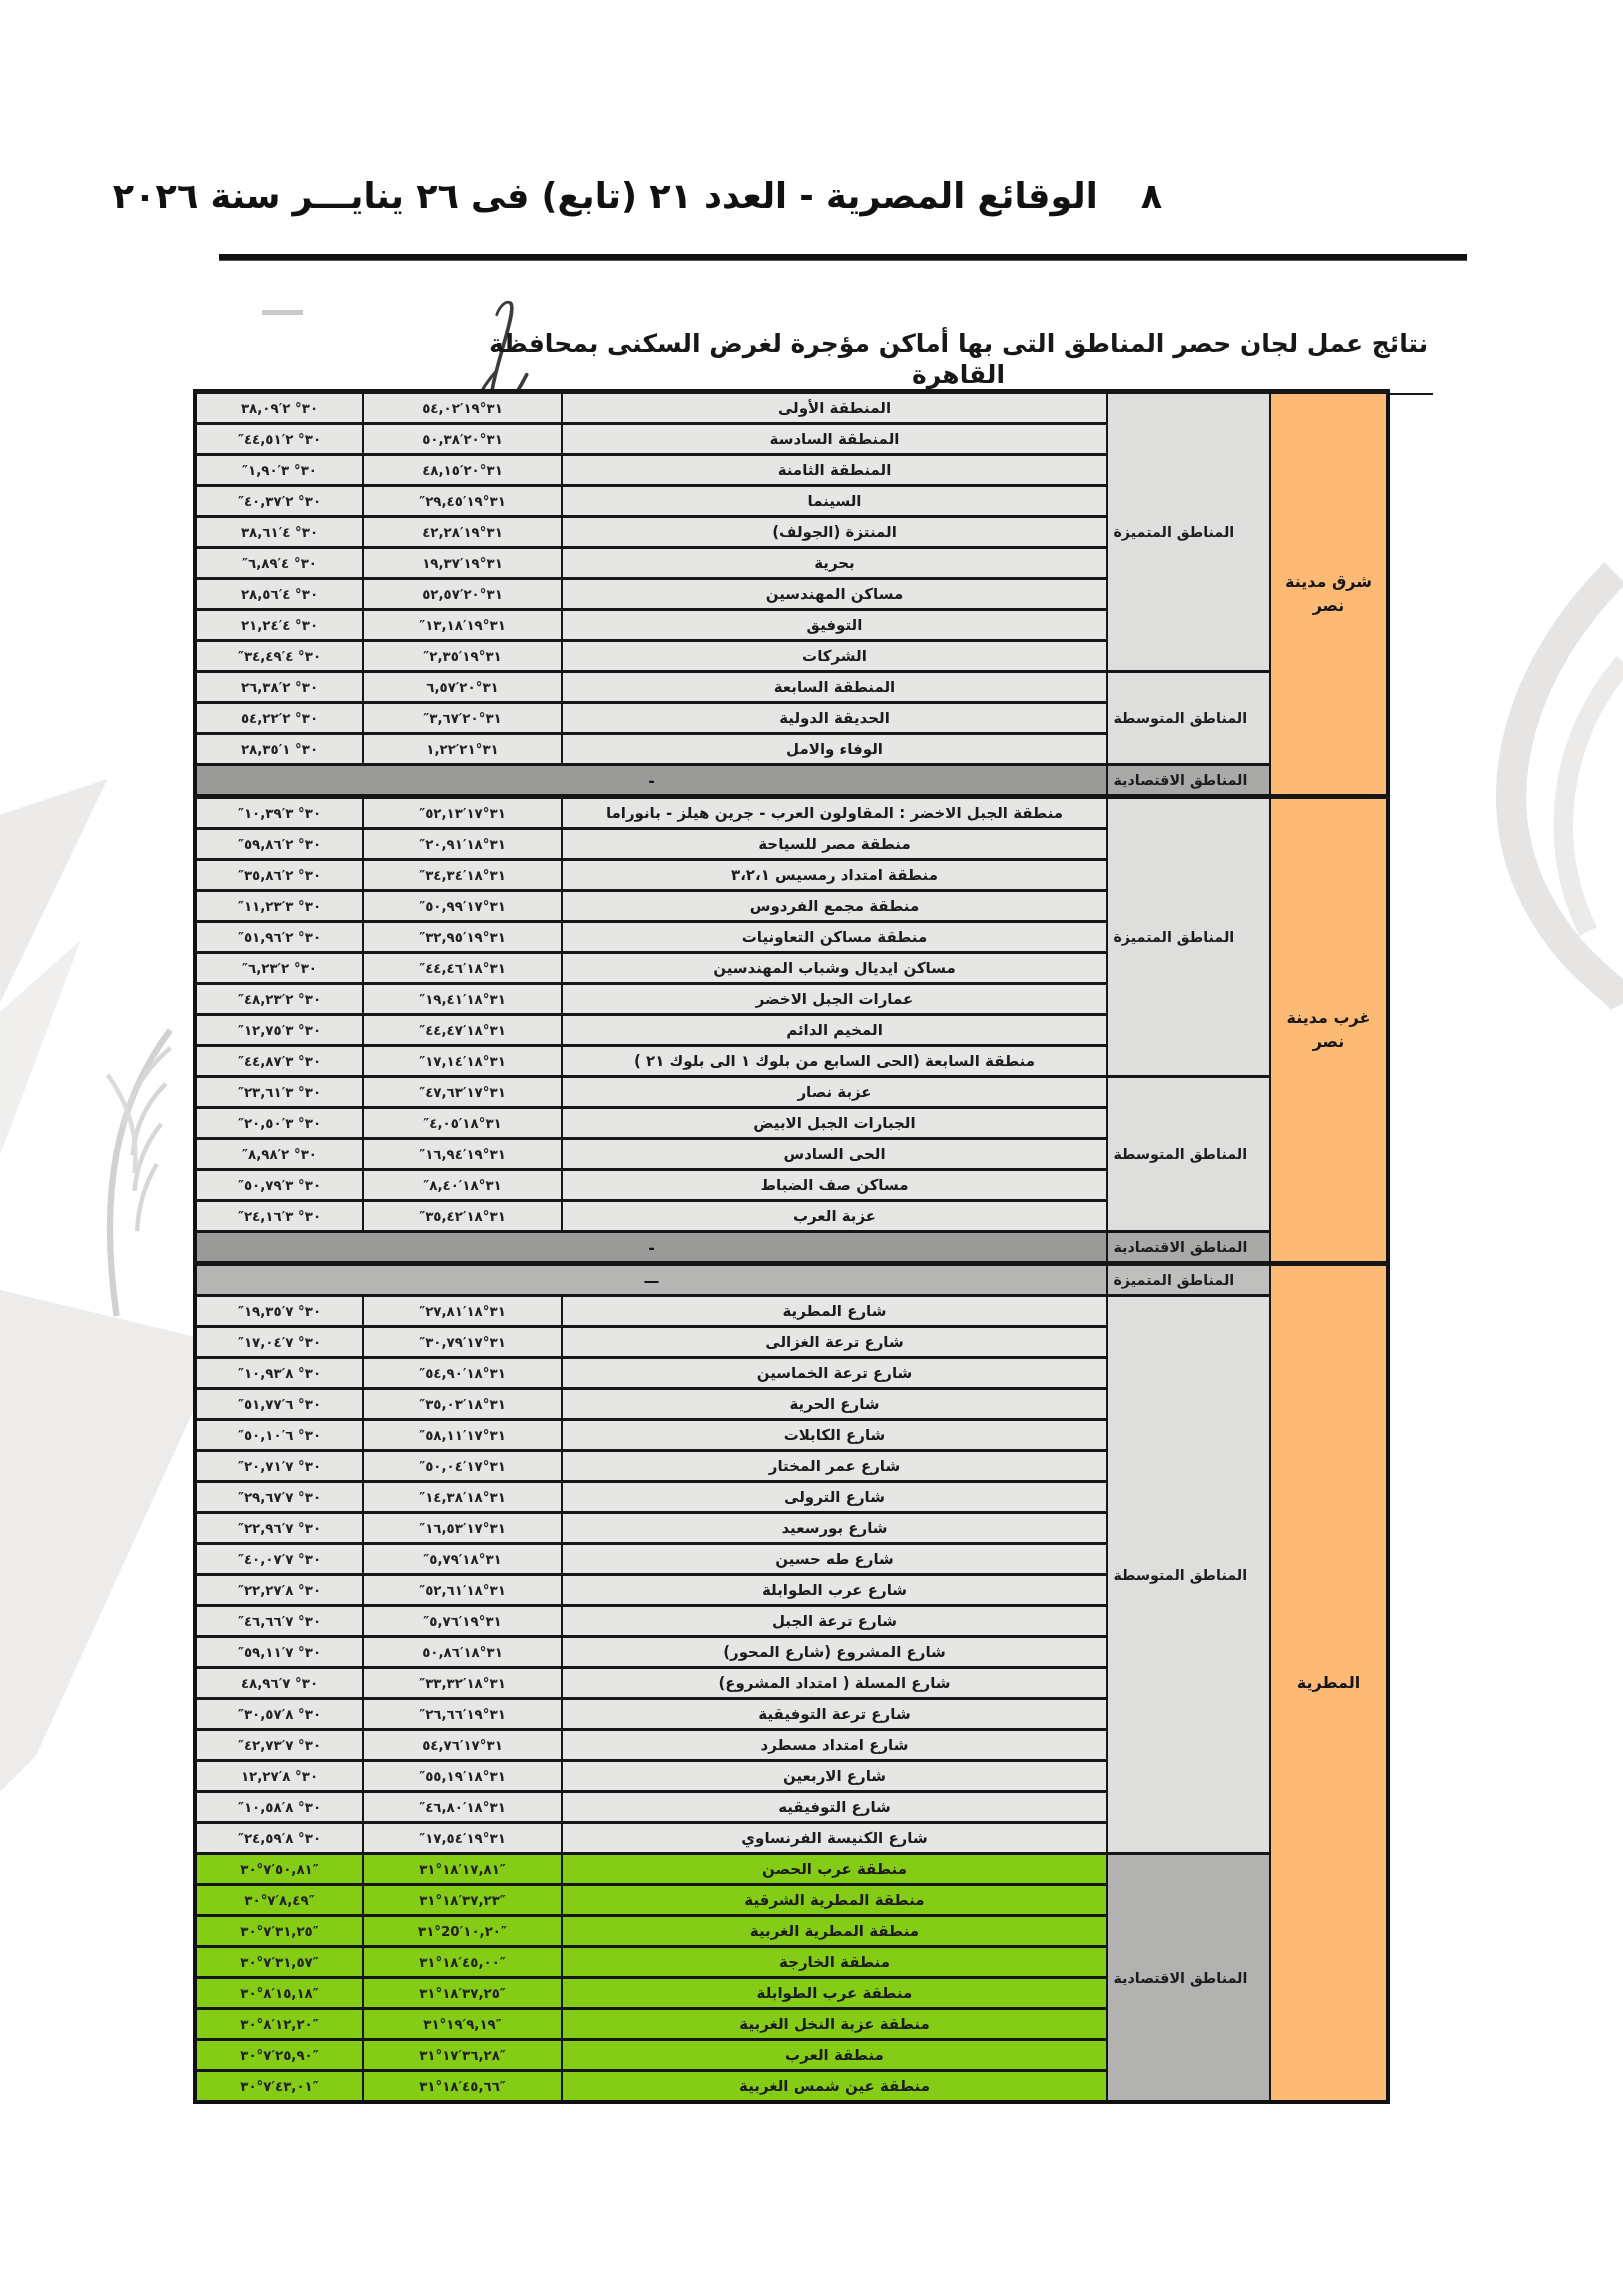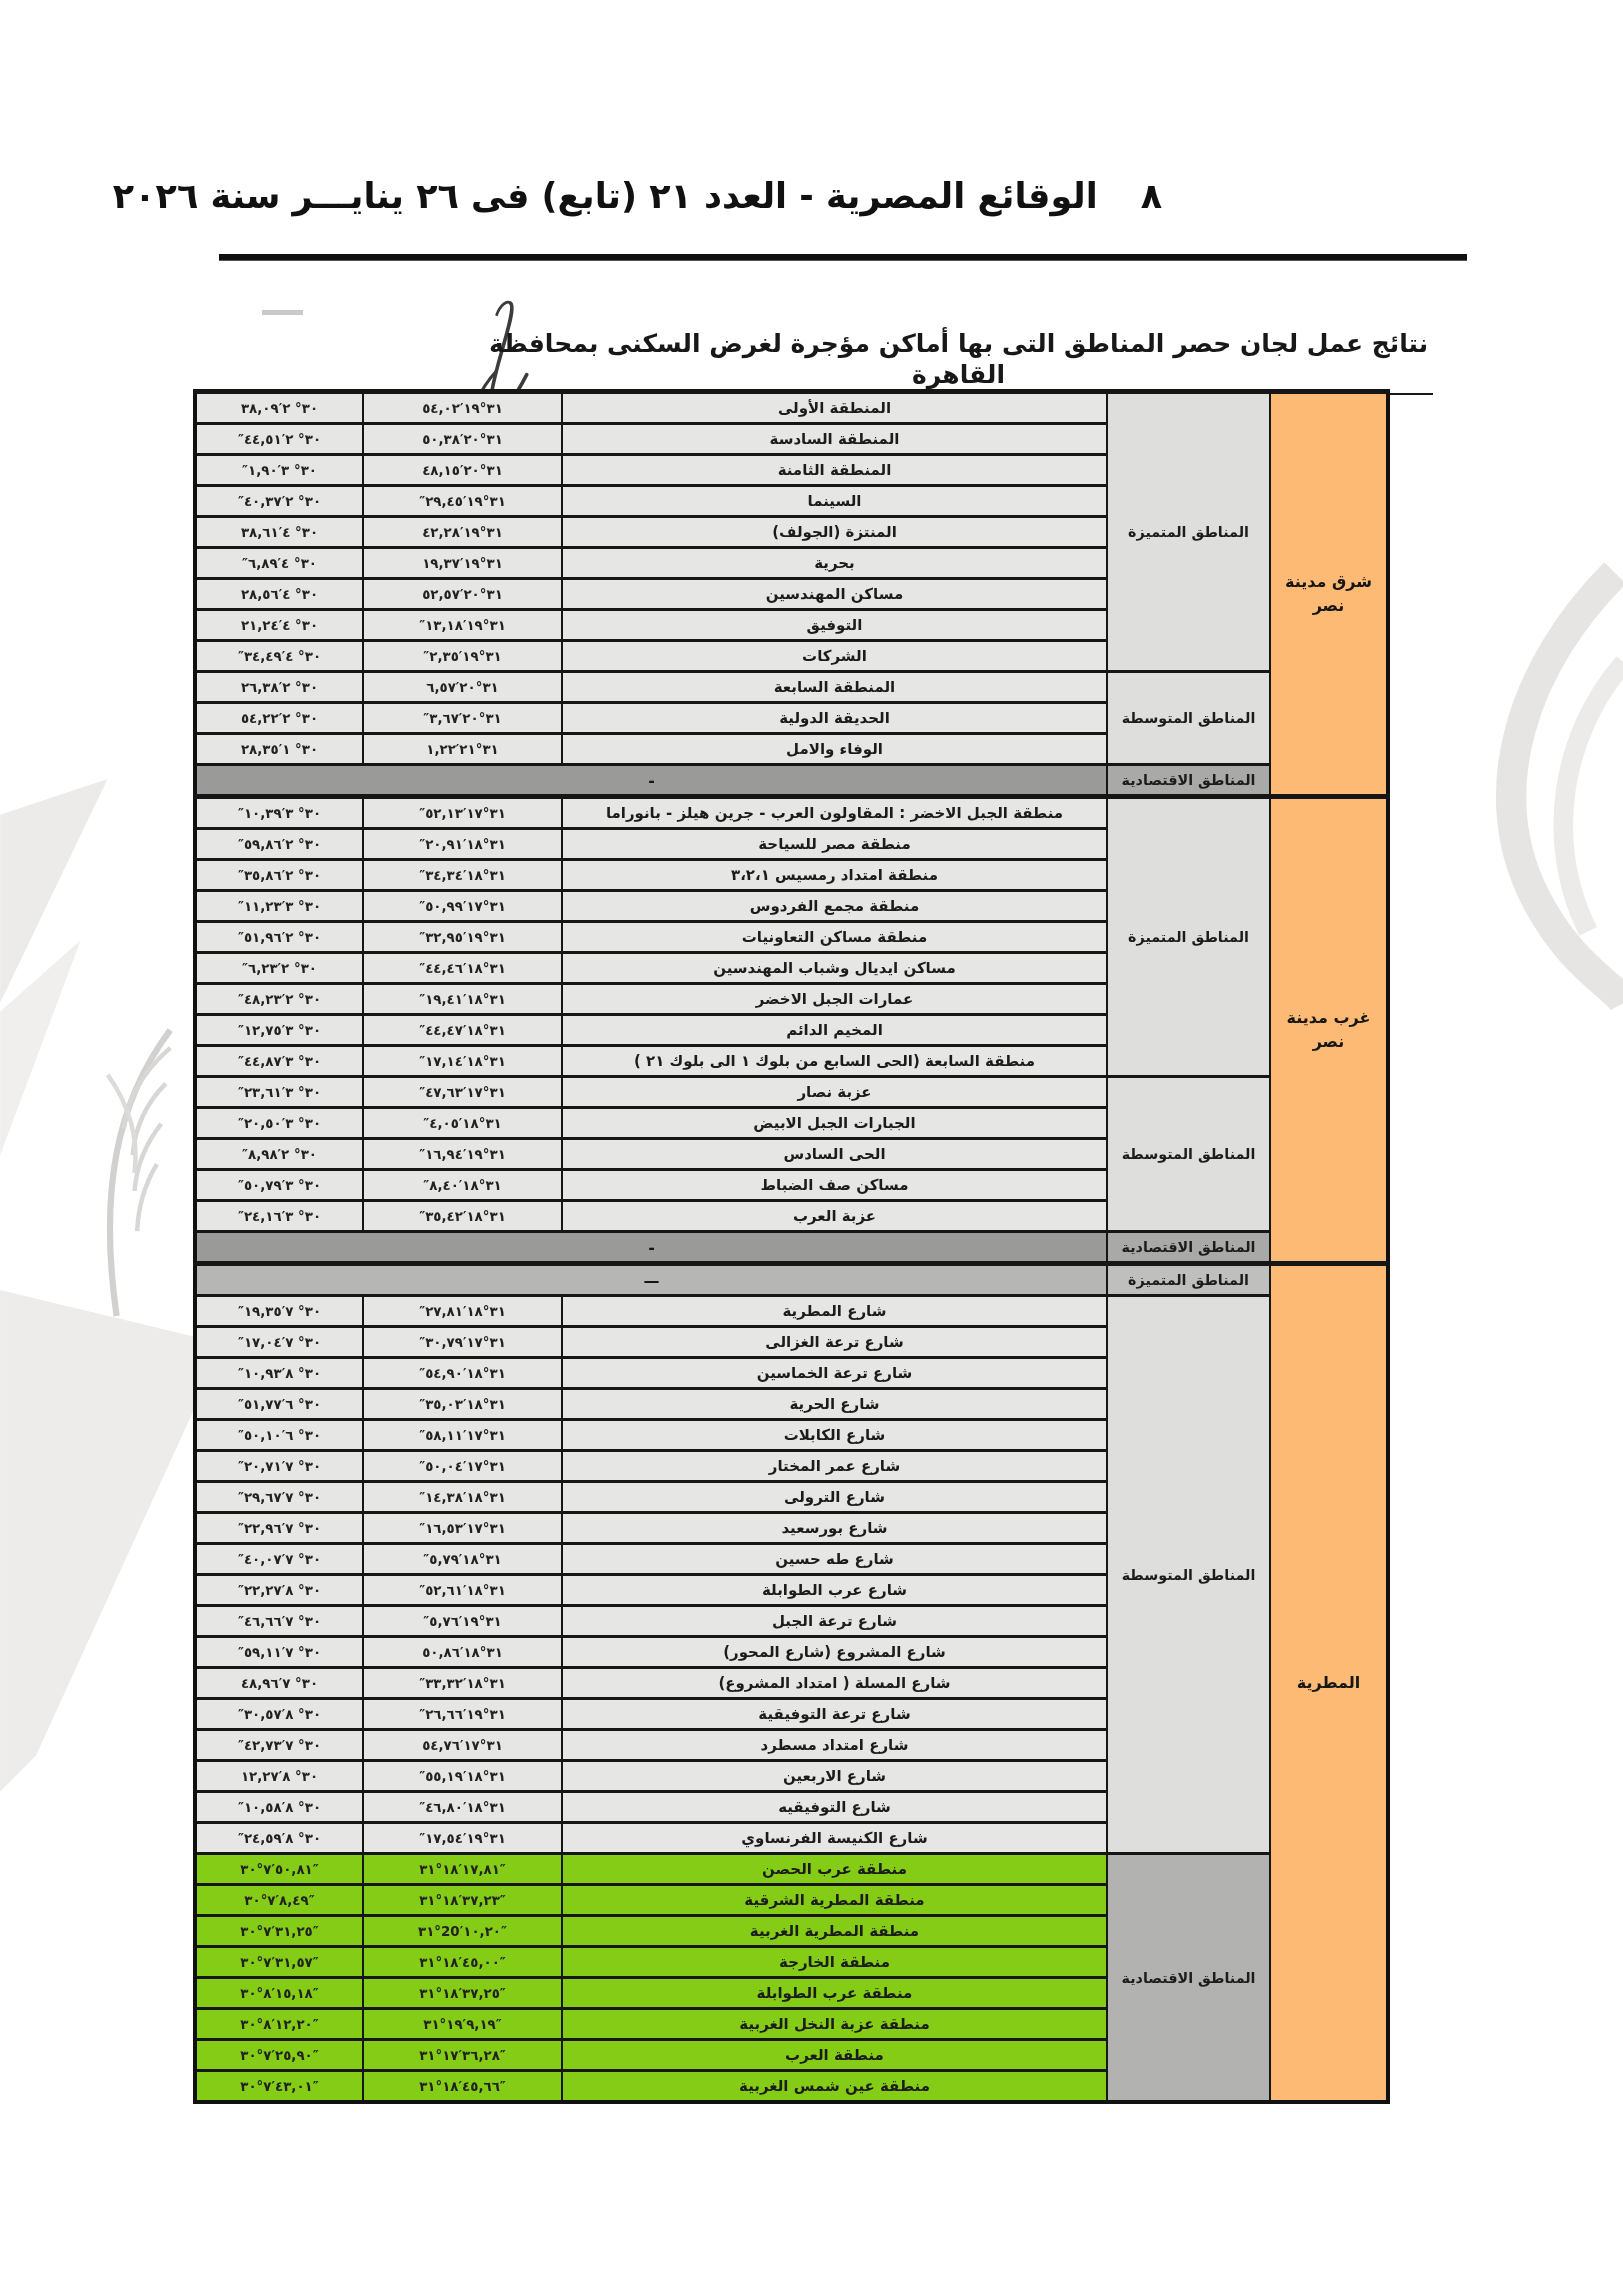--- a/index.html
+++ b/index.html
@@ -39,21 +39,21 @@
   td{
     border:2.7px solid #161616;border-top-width:3.6px;border-bottom-width:3.6px;
     height:28px;padding:0 5.4px;vertical-align:middle;font-weight:bold;overflow:hidden;
   }
   tr.section-start td{border-top-width:5.4px;}
   td.name{background:#e6e6e4;text-align:center;font-size:15px;color:#1c1c1c;}
   td.coord{
     background:#e6e6e4;direction:ltr;unicode-bidi:bidi-override;
     text-align:center;font-size:13.4px;letter-spacing:0.4px;color:#222;
   }
-  td.category{background:#dededc;text-align:center;font-size:14.3px;color:#1c1c1c;}
+  td.category{background:#dededc;text-align:left;font-size:14.3px;color:#1c1c1c;}
   td.region{background:#fdba74;text-align:center;font-size:16px;line-height:1.5;color:#161616;}
   tr.dark td.dash{background:#9a9a98;text-align:center;font-size:16px;}
   tr.dark td.category{background:#a9a9a7;}
   tr.medium td.dash{background:#b6b6b4;text-align:center;font-size:16px;}
   tr.medium td.category{background:#bfbfbd;}
   tr.economic td.name,tr.economic td.coord{background:#84cc16;}
   tr.economic td.category{background:#b2b2b0;}
   
   .wm{position:absolute;pointer-events:none;}
 </style>

